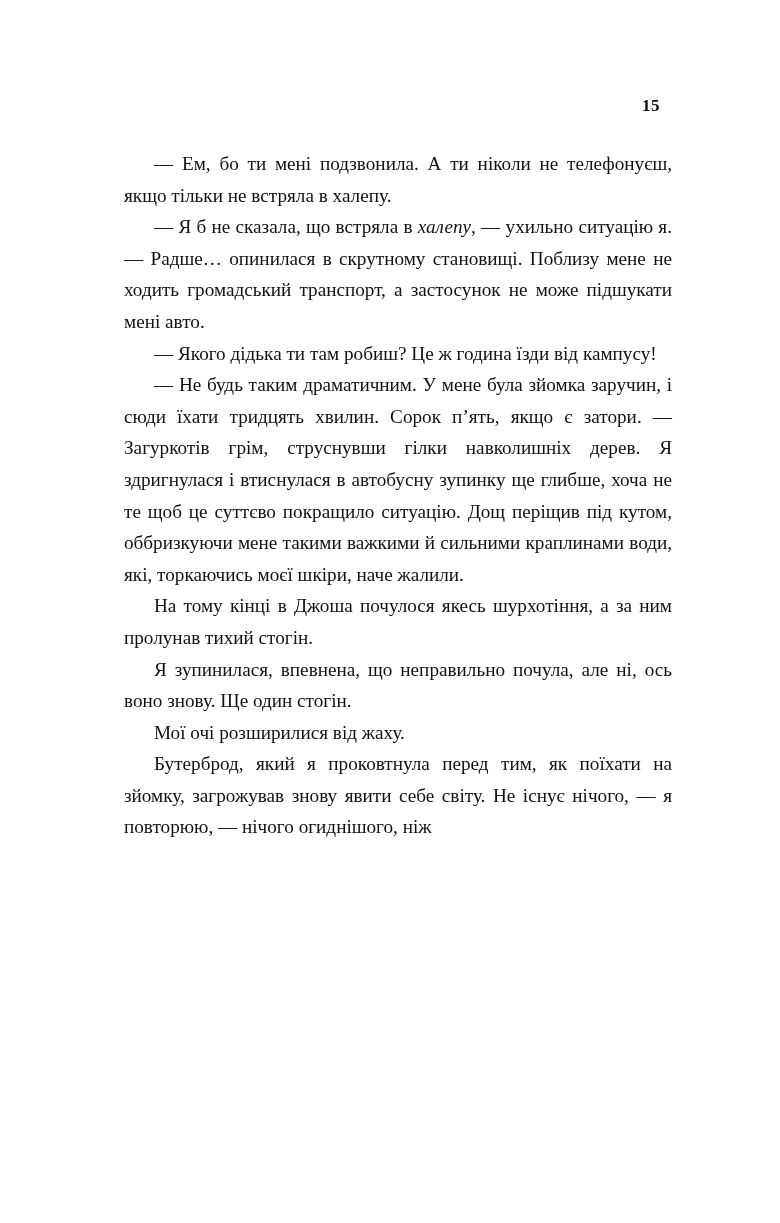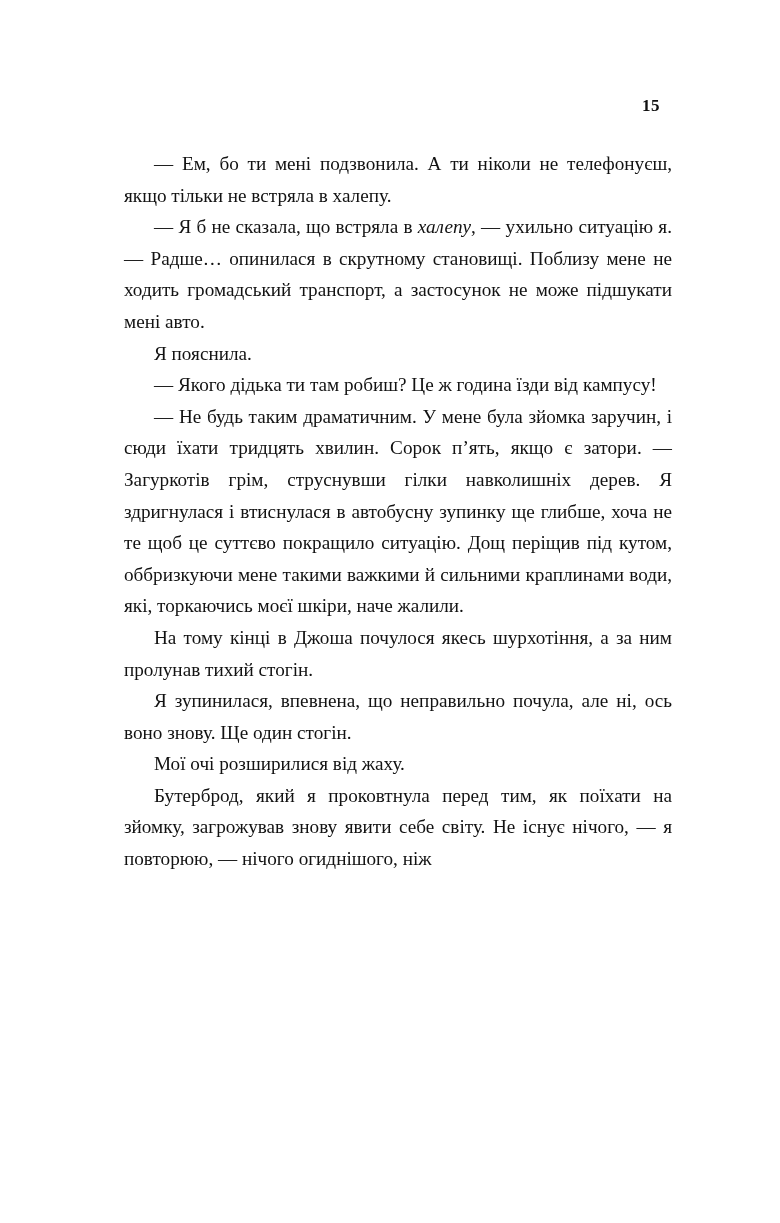--- a/index.html
+++ b/index.html
@@ -57,21 +57,20 @@
 </head>
 <body>
 
 <div class="page">
 
   <div class="page-number">15</div>
 
   <div class="text-body">
     <p class="indent">— Ем, бо ти мені подзвонила. А ти ніколи не телефонуєш, якщо тільки не встряла в халепу.</p>
     <p class="indent"><span>— Я б не сказала, що встряла в </span><em>халепу</em><span>, — ухильно ситуацію я. — Радше… опинилася в скрутному становищі. Поблизу мене не ходить громадський транспорт, а застосунок не може підшукати мені авто.</span></p>
-    <p class="indent">Я пояснила.</p>
     <p class="indent">— Якого дідька ти там робиш? Це ж година їзди від кампусу!</p>
     <p class="indent">— Не будь таким драматичним. У мене була зйомка заручин, і сюди їхати тридцять хвилин. Сорок п’ять, якщо є затори. — Загуркотів грім, струснувши гілки навколишніх дерев. Я здригнулася і втиснулася в автобусну зупинку ще глибше, хоча не те щоб це суттєво покращило ситуацію. Дощ періщив під кутом, оббризкуючи мене такими важкими й сильними краплинами води, які, торкаючись моєї шкіри, наче жалили.</p>
     <p class="indent">На тому кінці в Джоша почулося якесь шурхотіння, а за ним пролунав тихий стогін.</p>
     <p class="indent">Я зупинилася, впевнена, що неправильно почула, але ні, ось воно знову. Ще один стогін.</p>
     <p class="indent">Мої очі розширилися від жаху.</p>
     <p class="indent">Бутерброд, який я проковтнула перед тим, як поїхати на зйомку, загрожував знову явити себе світу. Не існує нічого, — я повторюю, — нічого огиднішого, ніж</p>
   </div>
 
 </div>
 

